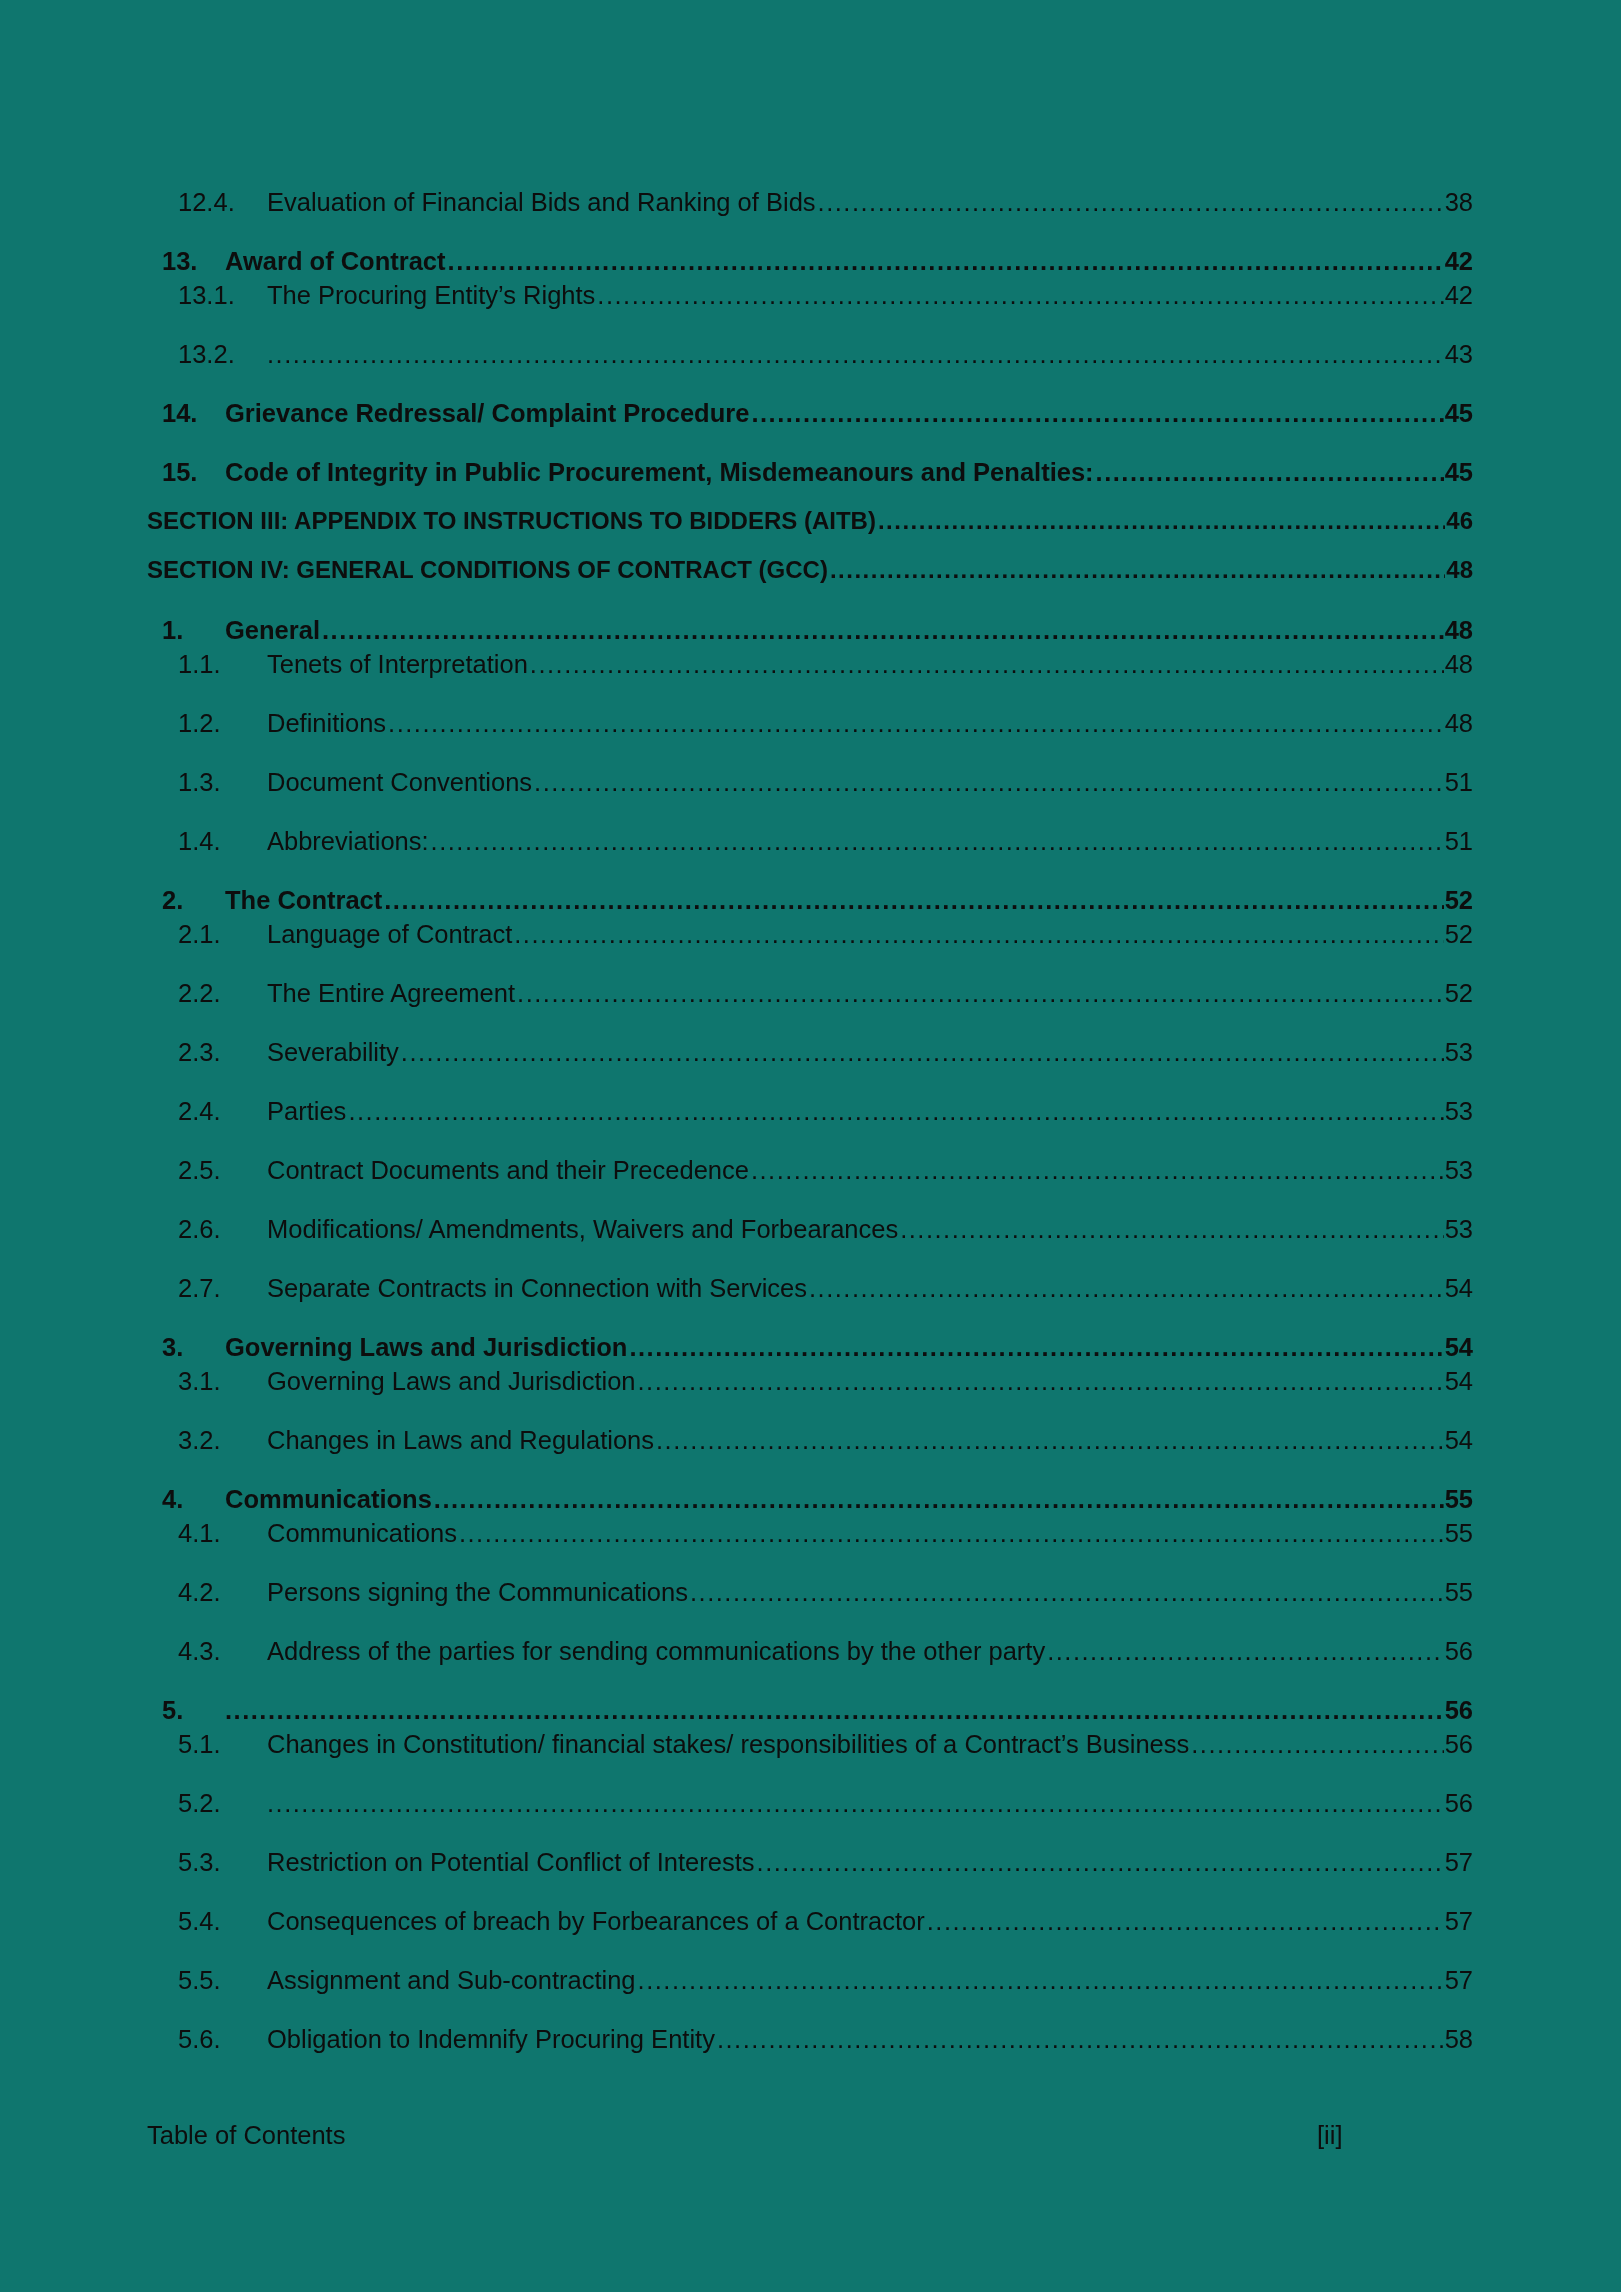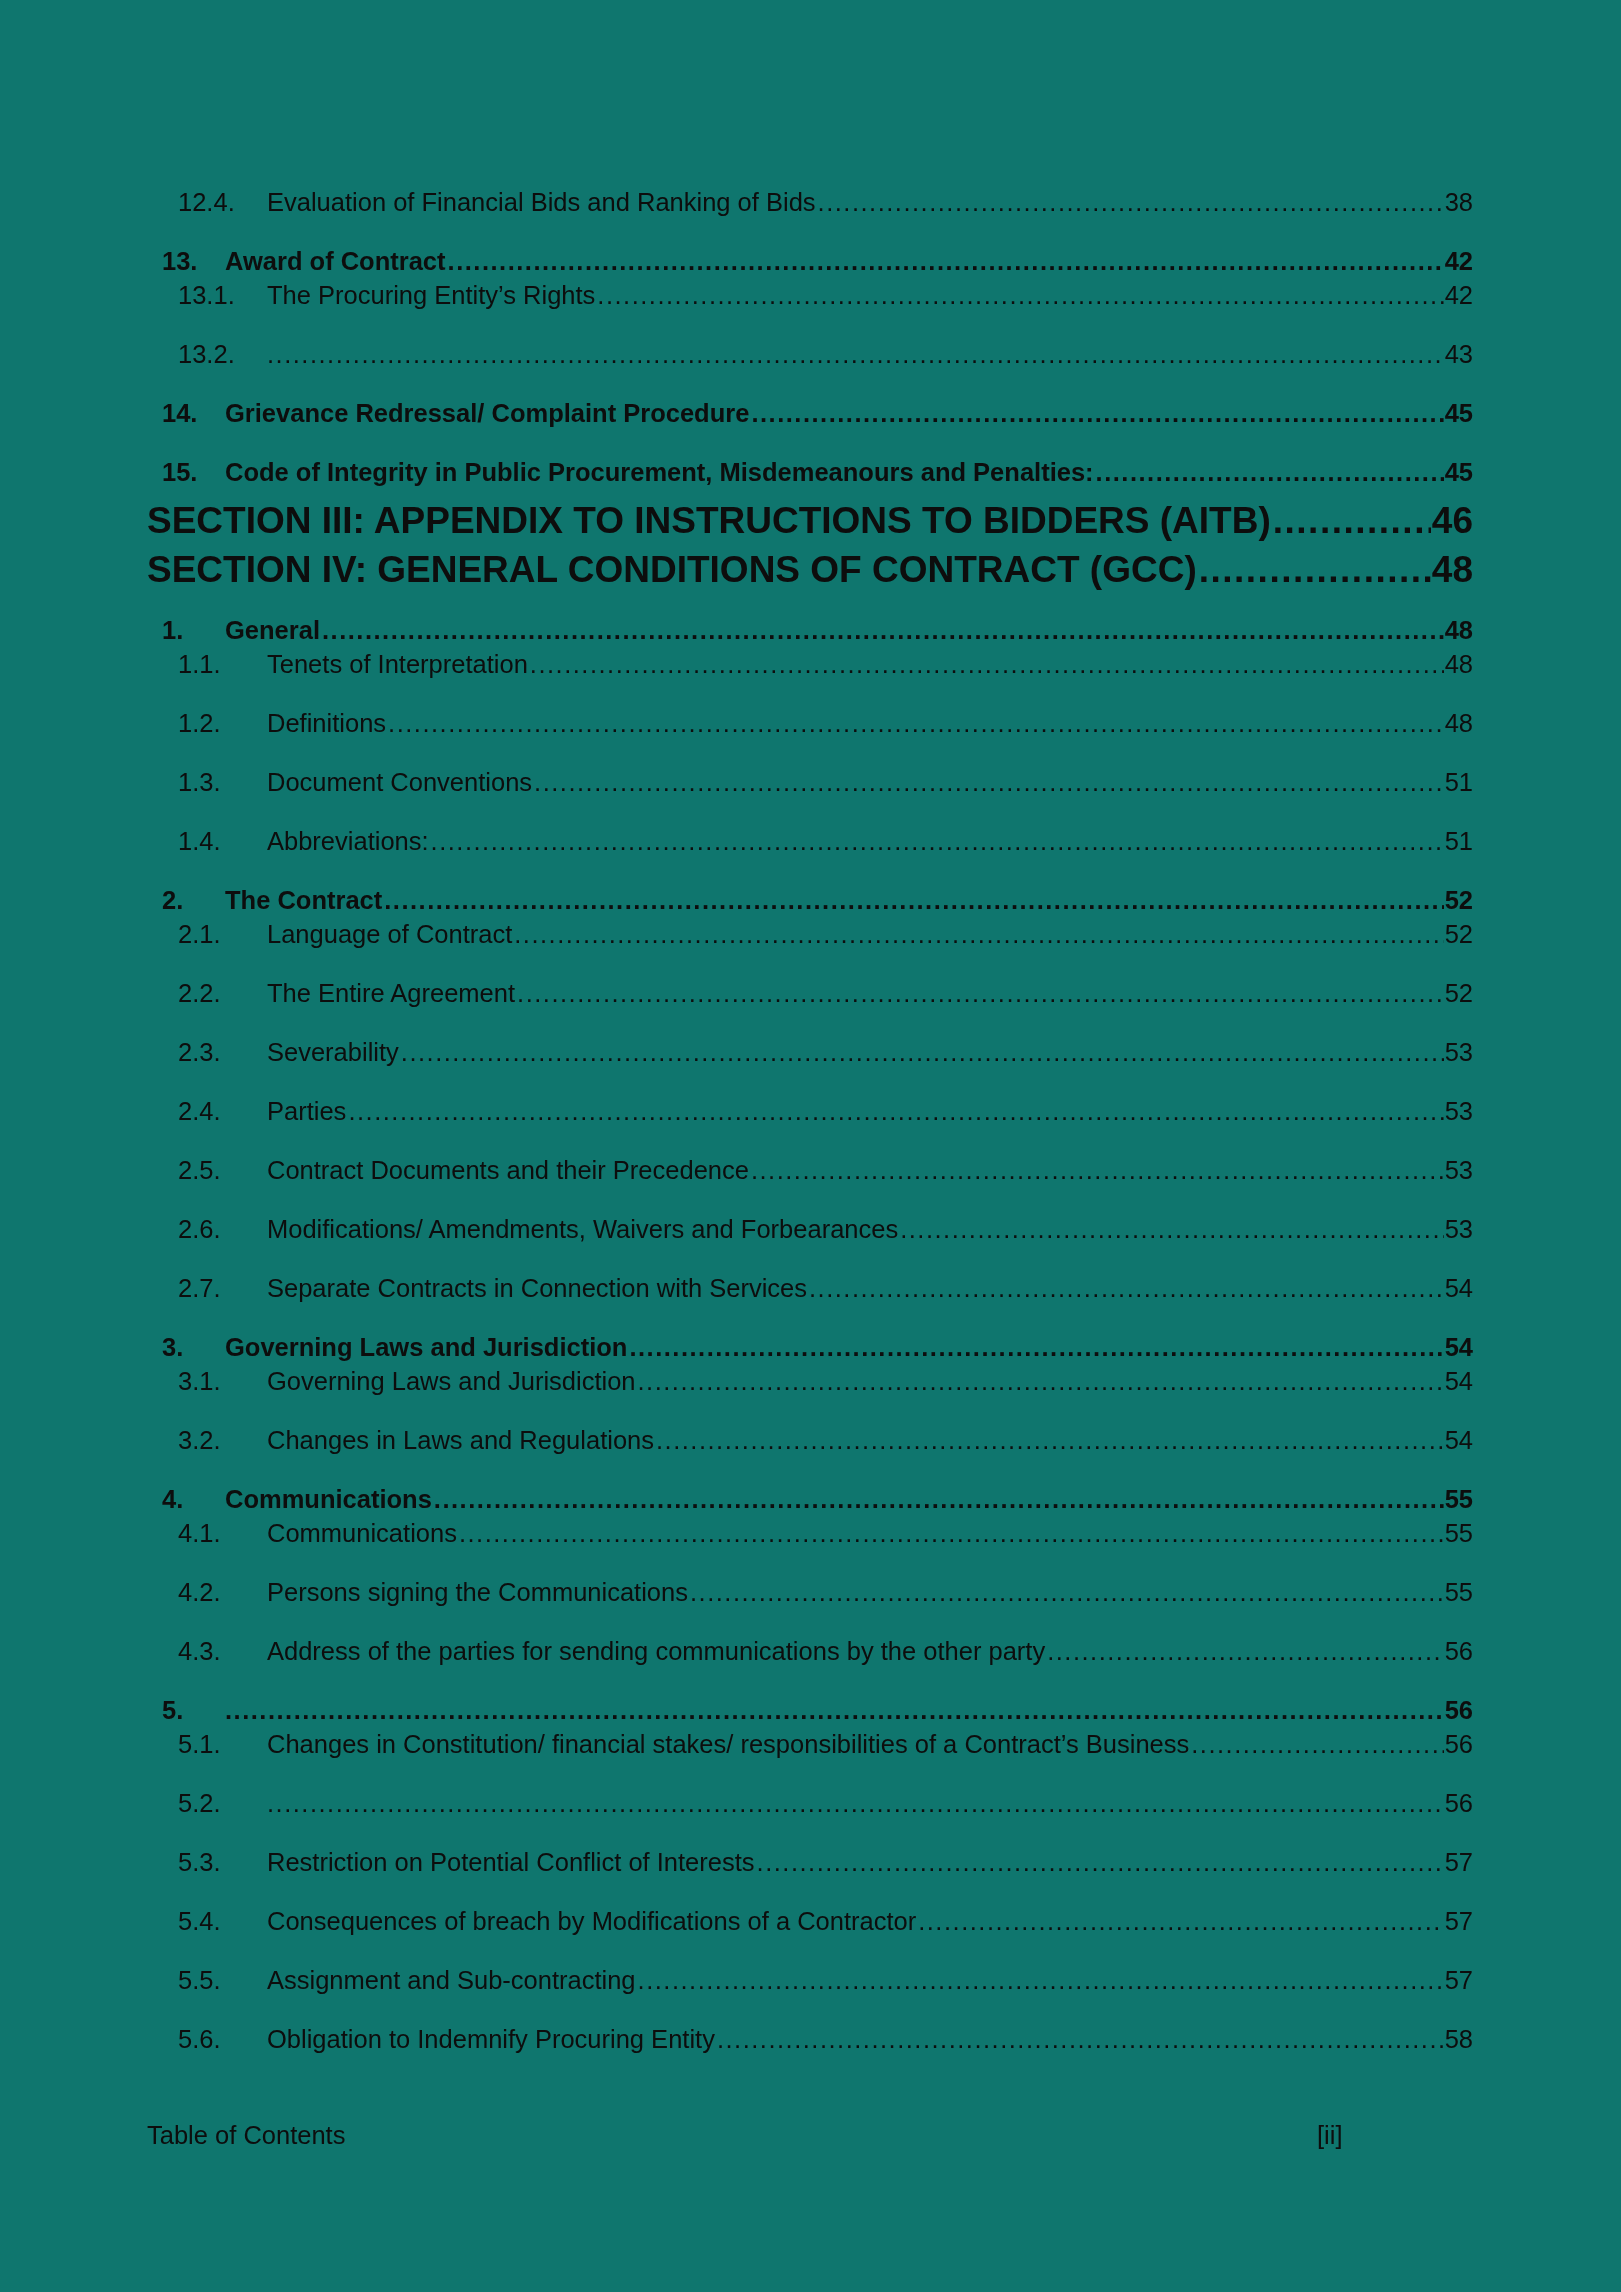--- a/index.html
+++ b/index.html
@@ -23,21 +23,21 @@
     align-items:baseline;
     font-size:25.5px;
     line-height:29px;
     margin-top:30px;
   }
   .row.first{margin-top:0;}
   .row.tight{margin-top:4.9px;}
   .row.h1{font-weight:700;}
   .row.section{
     font-weight:700;
-    font-size:37px;
+    font-size:24px;
     line-height:33px;
     margin-top:16.7px;
   }
   .num{flex:0 0 auto;}
   .h1 > .num{width:63px;margin-left:15px;}
   .sub > .num{margin-left:31px;width:89px;}
   .title{flex:0 0 auto;padding-right:2px;white-space:pre;}
   .dots{
     flex:1 1 auto;
     overflow:hidden;
@@ -249,21 +249,21 @@
     <span class="pagenum">56</span>
   </div>
       <div class="row sub">
     <span class="num">5.3.</span>
     <span class="title">Restriction on Potential Conflict of Interests</span>
     <span class="dots"></span>
     <span class="pagenum">57</span>
   </div>
       <div class="row sub">
     <span class="num">5.4.</span>
-    <span class="title">Consequences of breach by Modifications of a Contractor</span>
+    <span class="title">Consequences of breach by Forbearances of a Contractor</span>
     <span class="dots"></span>
     <span class="pagenum">57</span>
   </div>
       <div class="row sub">
     <span class="num">5.5.</span>
     <span class="title">Assignment and Sub-contracting</span>
     <span class="dots"></span>
     <span class="pagenum">57</span>
   </div>
       <div class="row sub">

